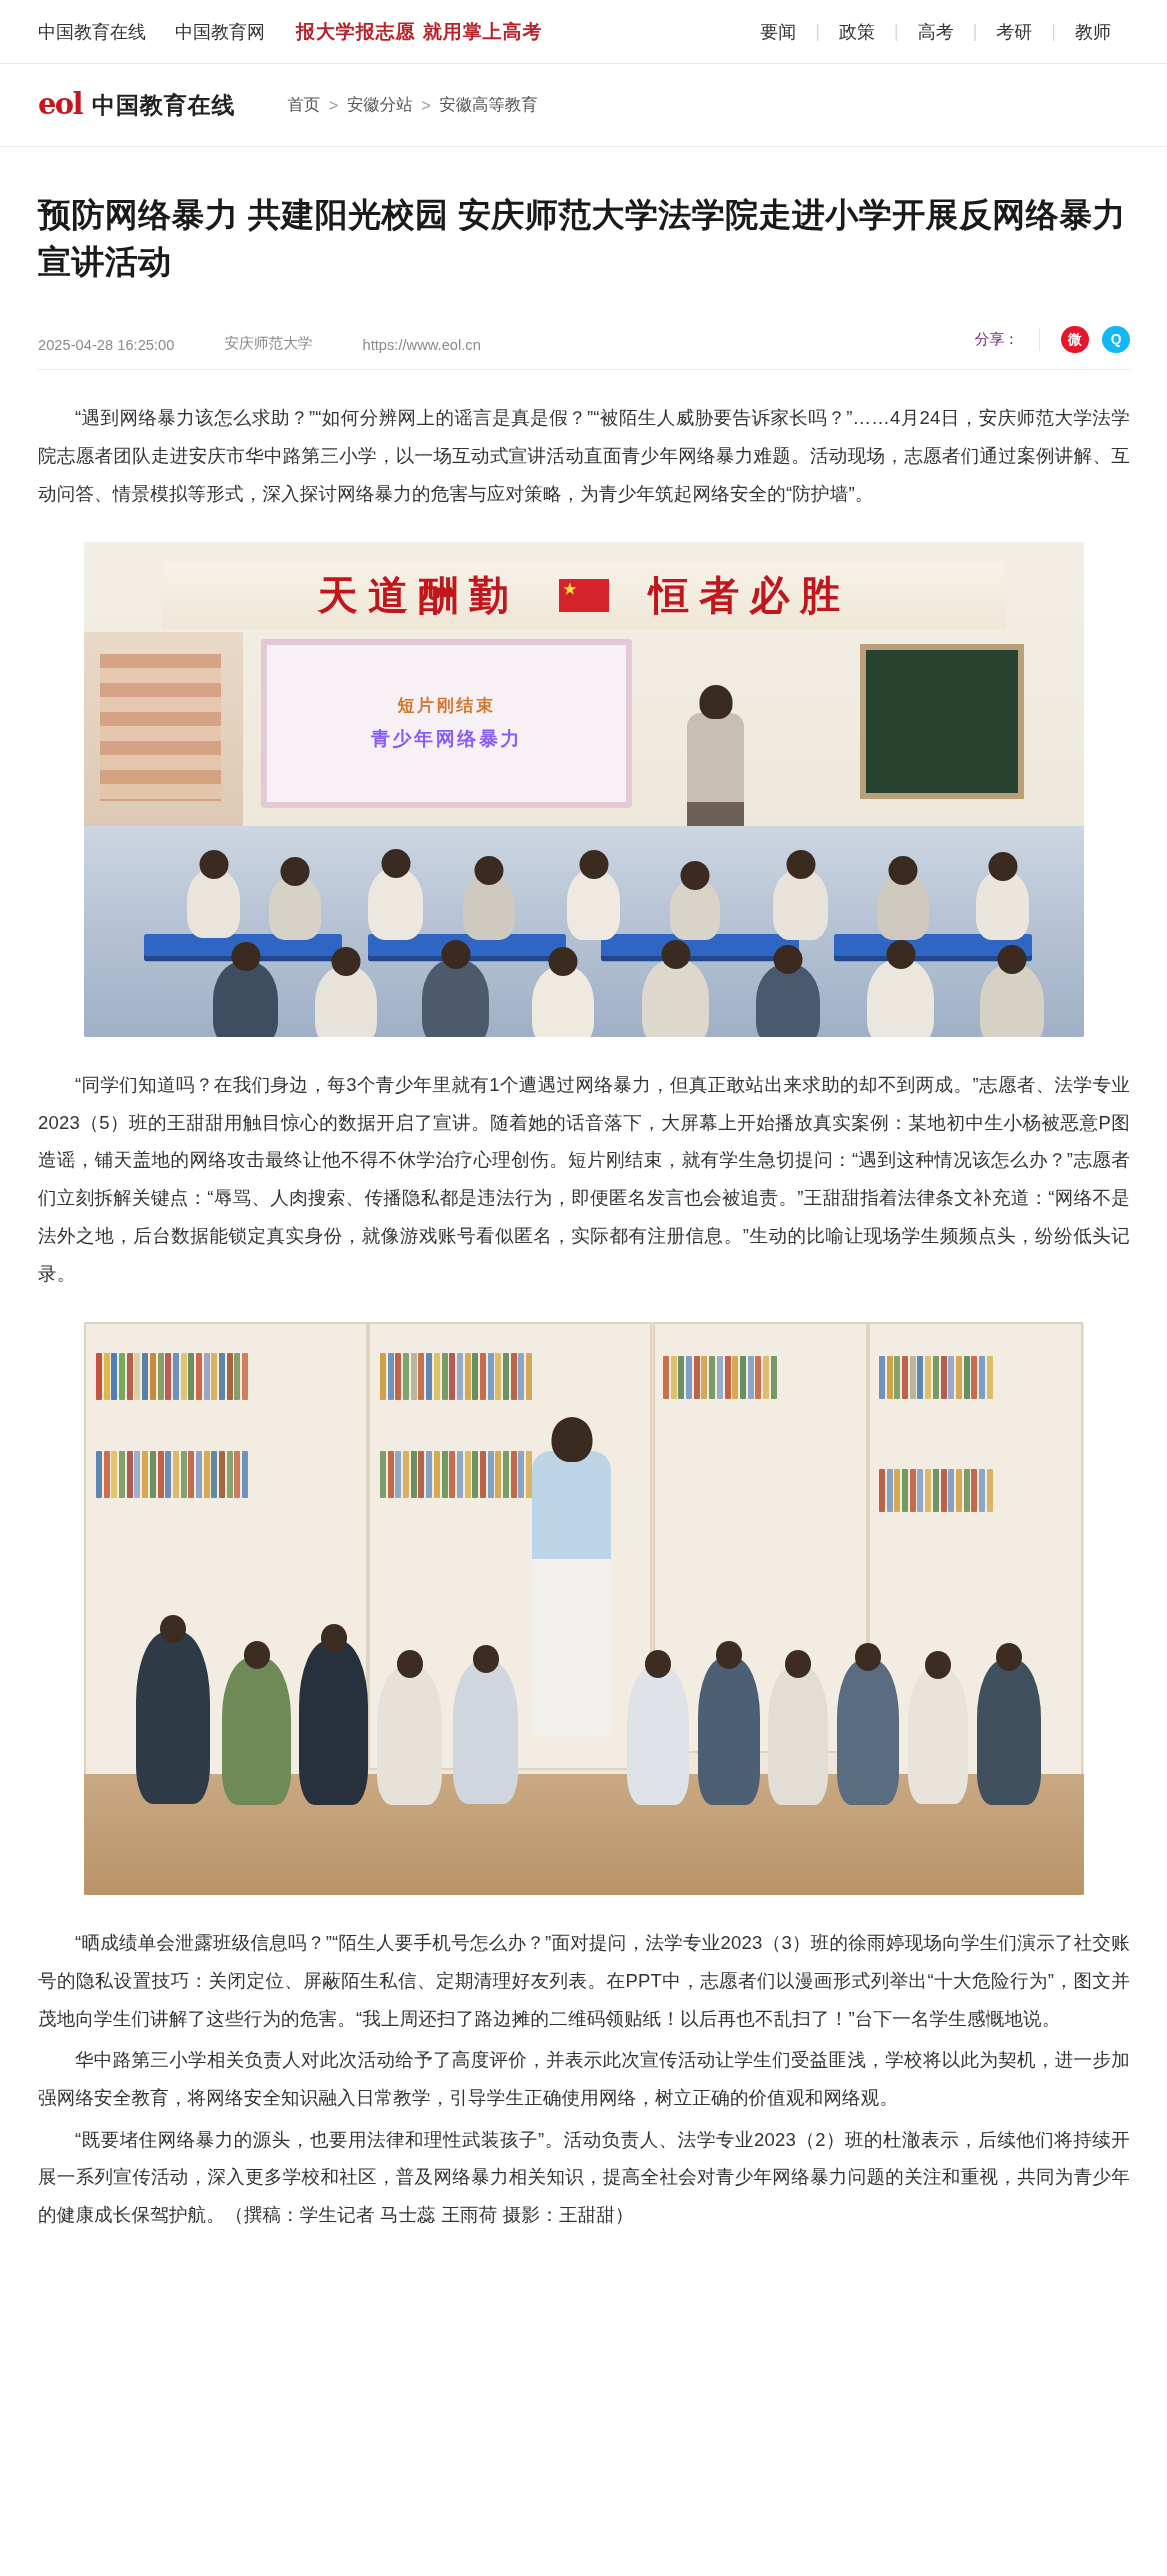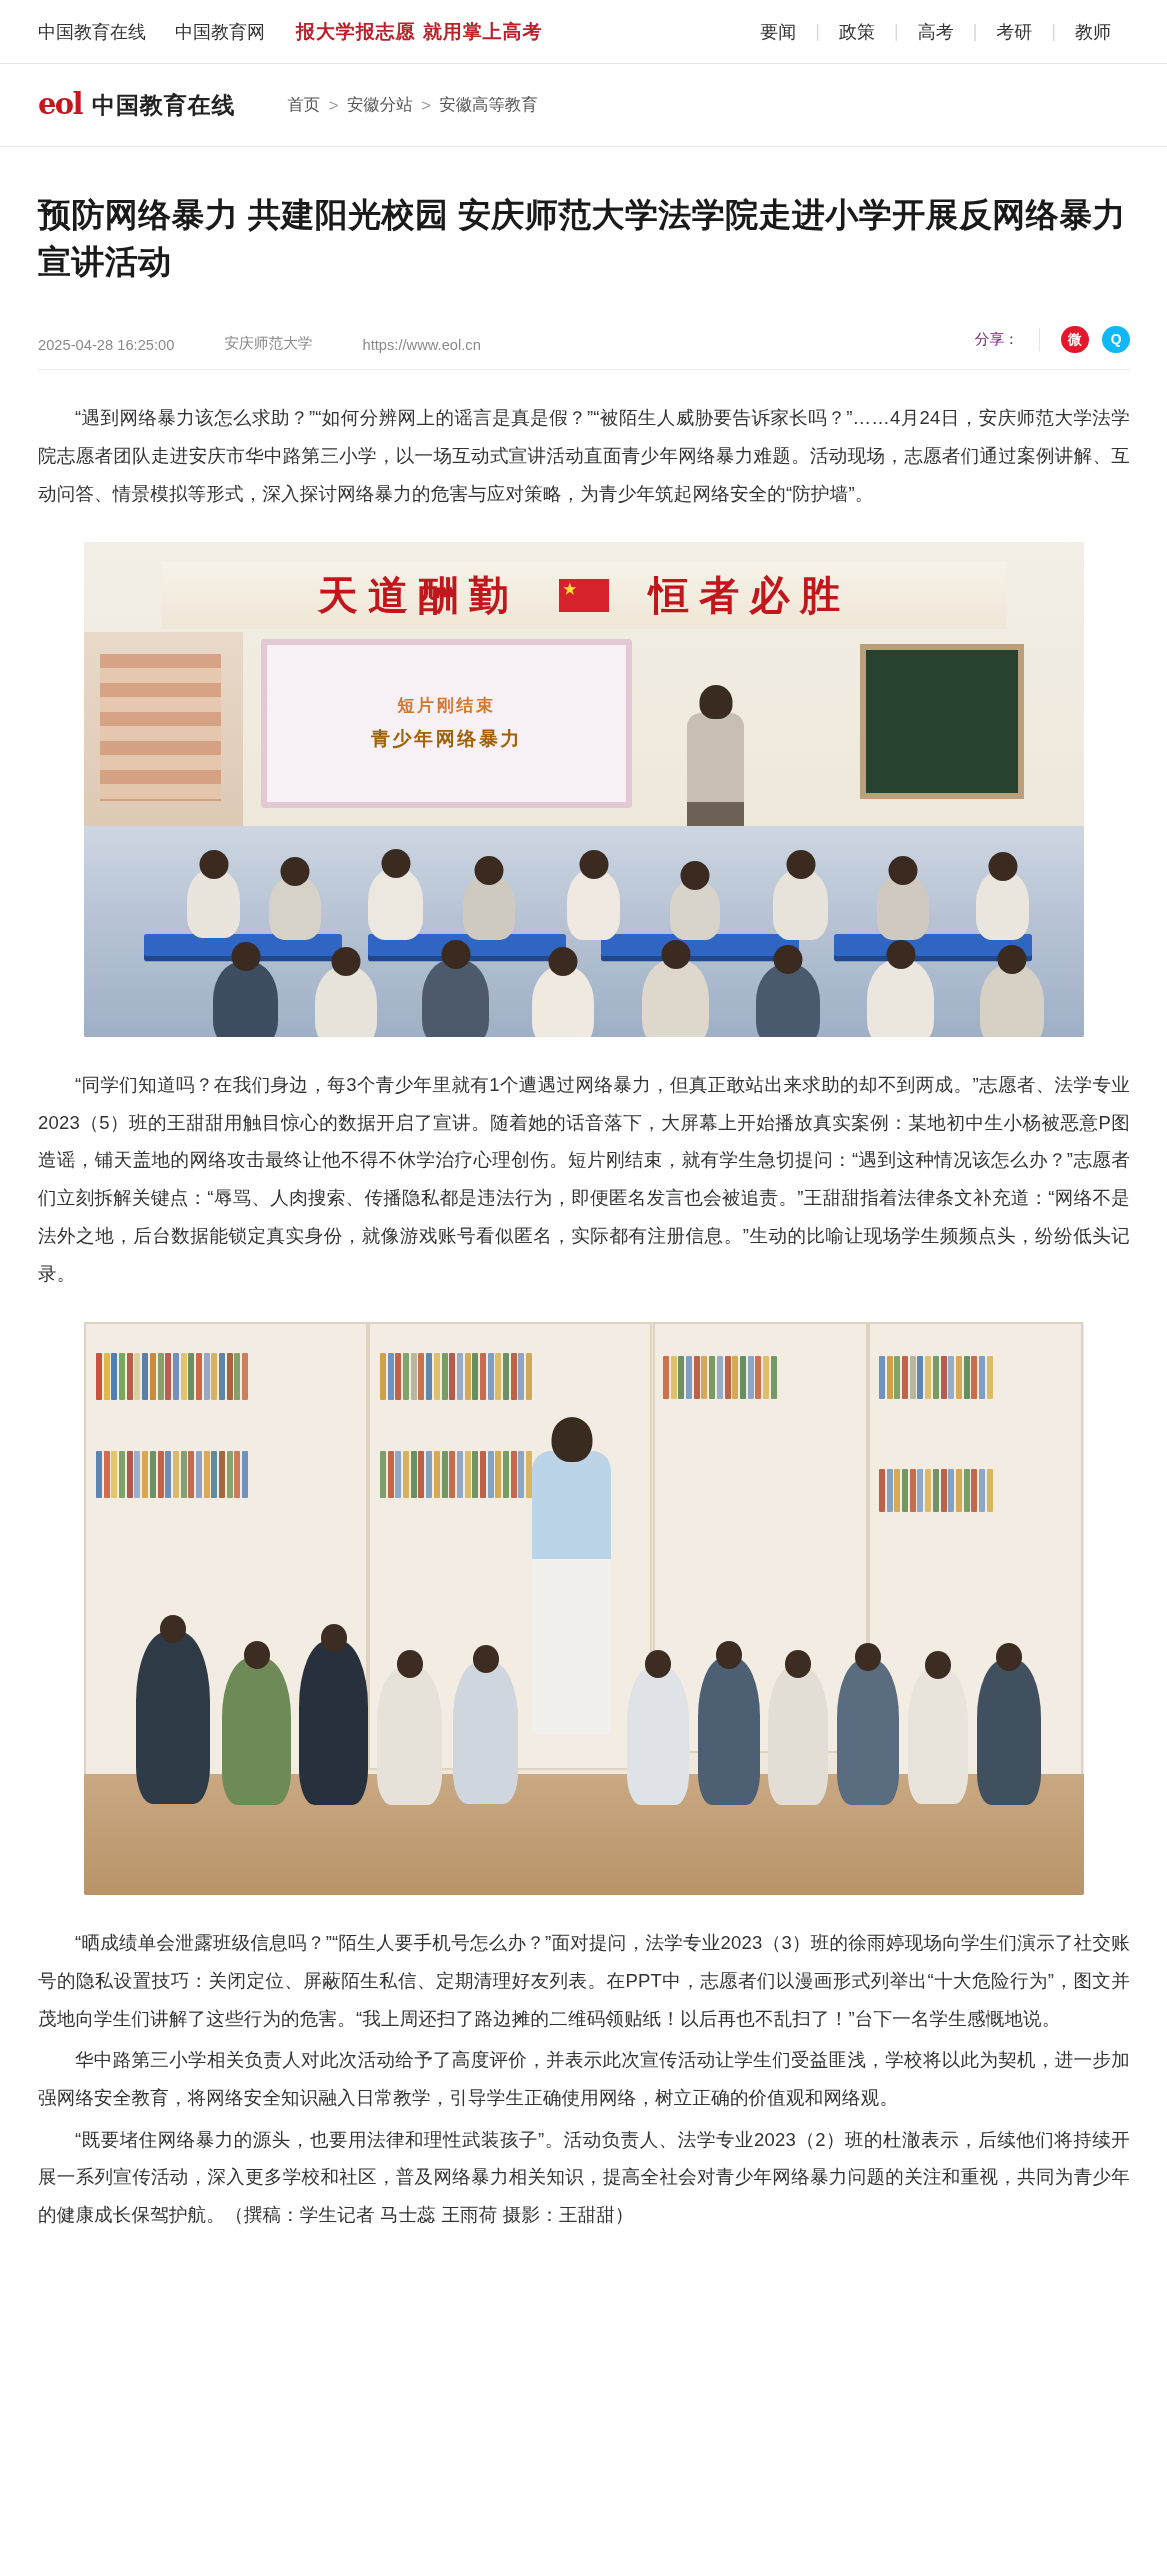--- a/index.html
+++ b/index.html
@@ -217,21 +217,21 @@
     left: 177px; top: 97px;
     width: 371px; height: 169px;
     background: #f7f0f4;
     border: 6px solid #e2c9d4;
     border-radius: 3.4px;
     display: flex; flex-direction: column;
     align-items: center; justify-content: center;
     gap: 8.6px;
   }
   .cls-board .l1 { color: #d4762c; font-size: 17px; letter-spacing: 2.6px; font-weight: bold;}
-  .cls-board .l2 { color: #a16207; font-size: 19px; letter-spacing: 2.6px; font-weight: bold;}
+  .cls-board .l2 { color: #8b5cf6; font-size: 19px; letter-spacing: 2.6px; font-weight: bold;}
   .cls-blackboard {
     position: absolute;
     right: 60px; top: 102px;
     width: 164px; height: 155px;
     background: #27432f;
     border: 6.9px solid #b9a07a;
   }
   .cls-sidewall-l {
     position: absolute; left: 0; top: 90px; width: 159px; height: 215px;
     background: linear-gradient(#e9d9c9,#dcc8b2);

